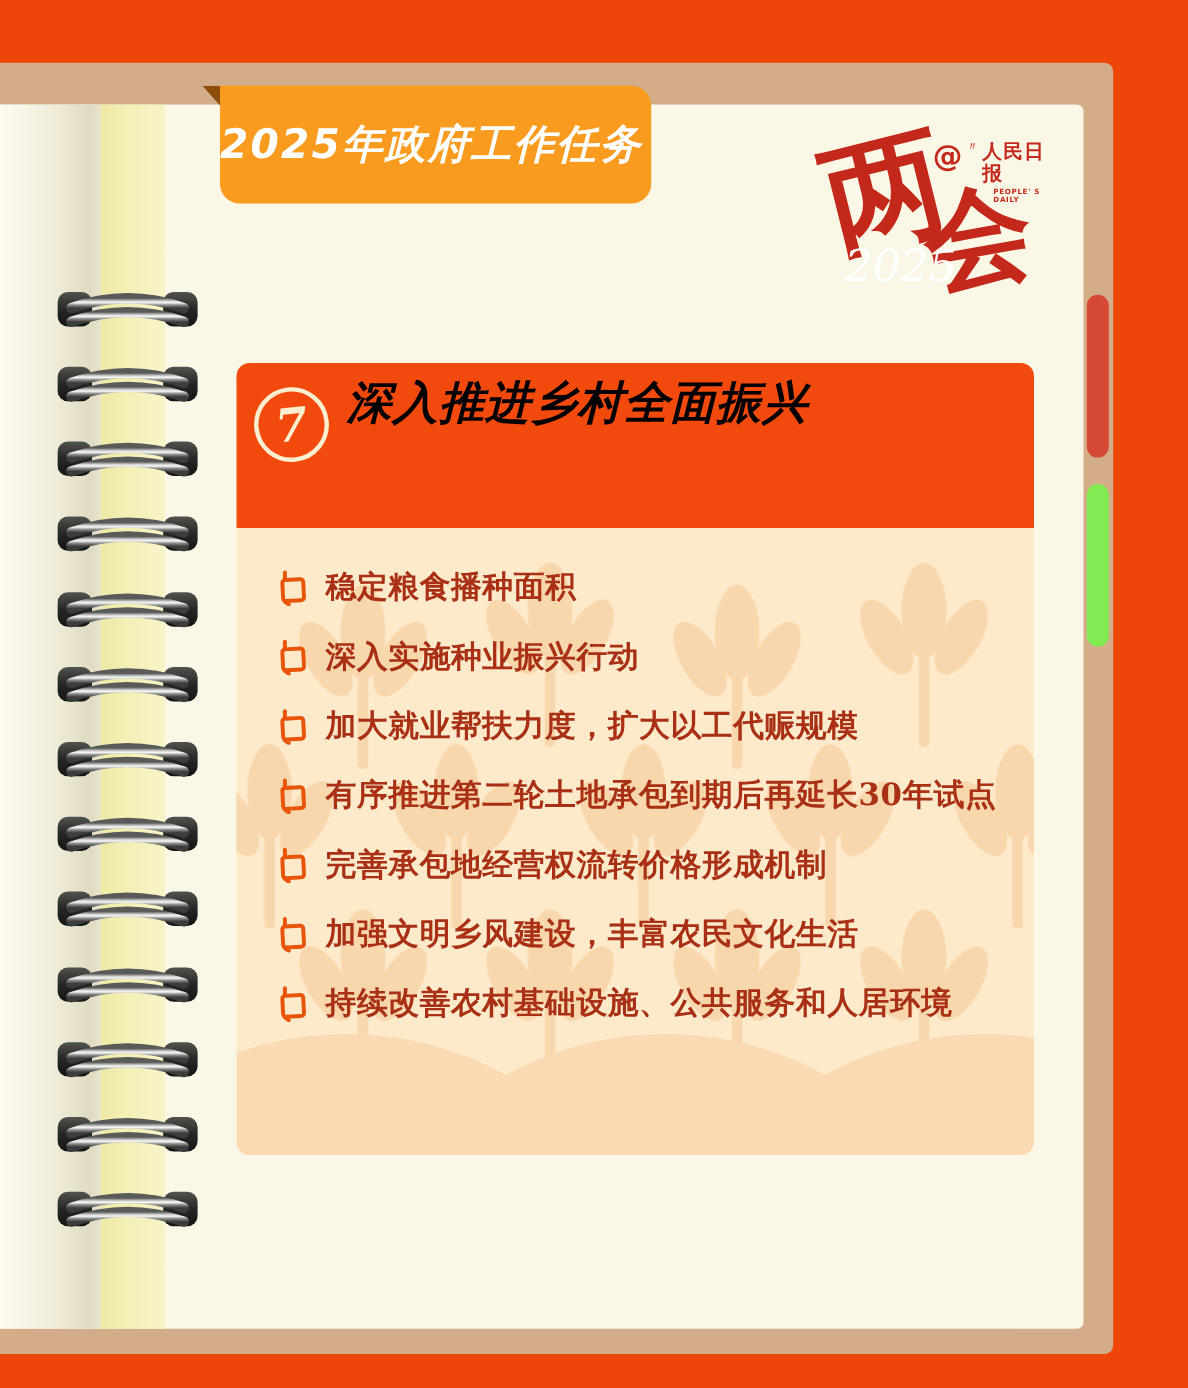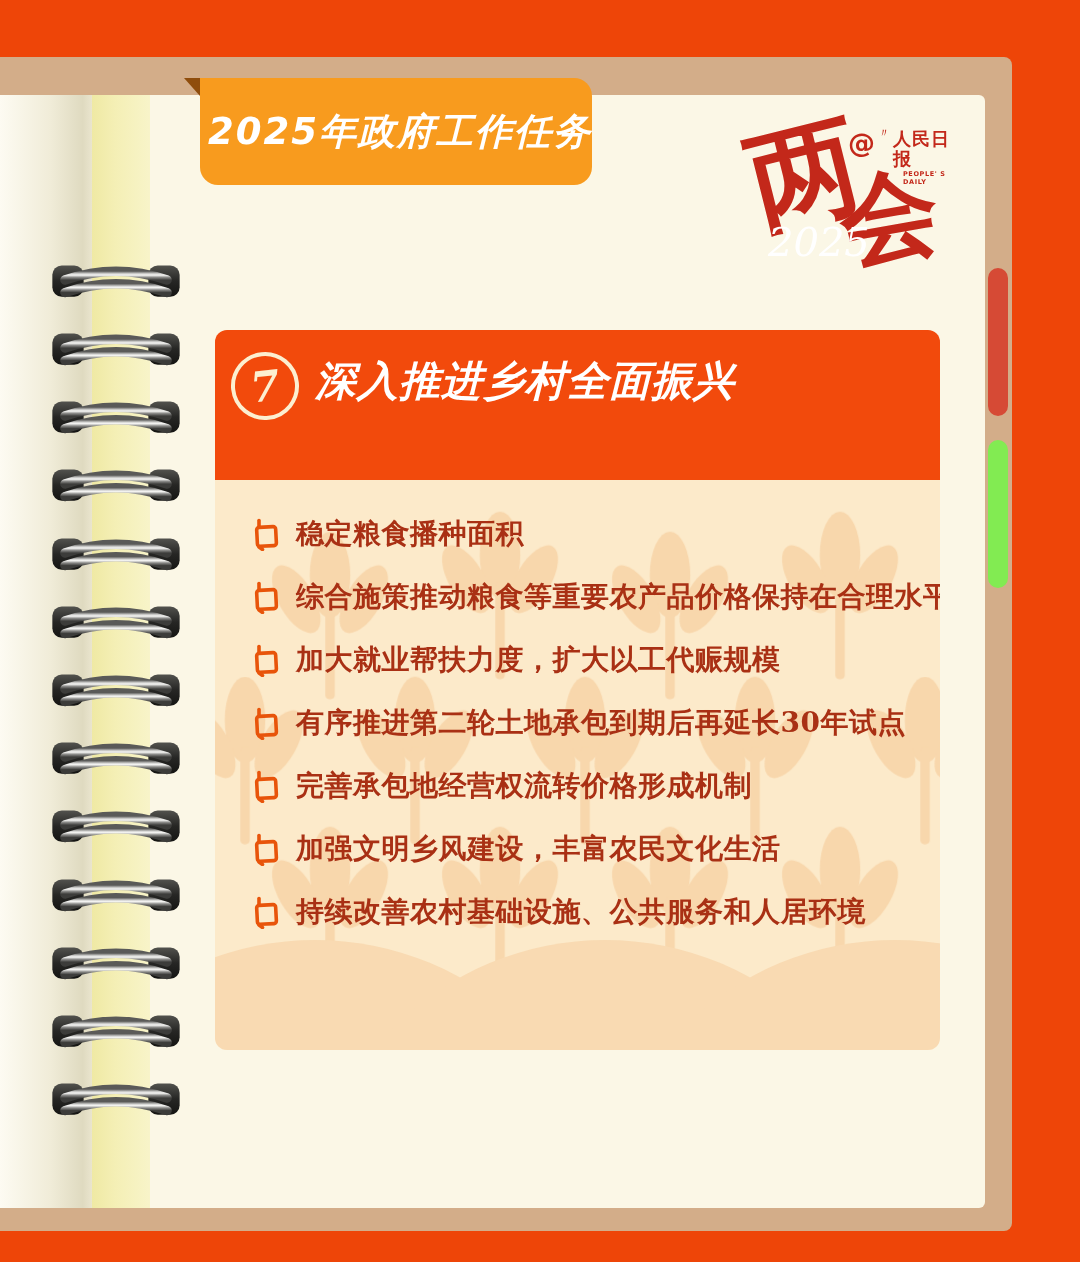--- a/index.html
+++ b/index.html
@@ -23,21 +23,21 @@
            background:linear-gradient(90deg,#FDFBF2 0%,#F0ECD8 55%,#DFDAC0 90%,#EAE5CE 100%); }
   .ribbon { position:absolute; left:92px; top:0; width:58px; height:100%;
            background:linear-gradient(90deg,#EFE9A4 0%,#F4EFB5 40%,#F8F4C9 100%); }
 
   
   .ring { position:absolute; left:52px; width:128px; height:48px; }
 
   
   .badge { position:absolute; left:200px; top:78px; width:392px; height:107px;
            background:#F89B1E; border-radius:0 18px 18px 18px;
-           display:flex; align-items:center; justify-content:flex-end; }
+           display:flex; align-items:center; justify-content:flex-start; }
   .badge-title { color:#FFFFFF; font-size:37px; font-weight:800; font-style:italic; letter-spacing:2px; }
   .badge-fold { position:absolute; left:184px; top:78px; width:16px; height:18px; }
 
   
   .logo { position:absolute; left:750px; top:105px; width:215px; height:170px; }
   .pd-logo { position:absolute; left:98px; top:24px; display:flex; align-items:flex-start; gap:3px; color:#C3281A; }
   .pd-at { font-size:27px; font-weight:800; line-height:1; }
   .pd-mark { font-size:12px; line-height:1; margin-top:-2px; }
   .pd-cn { font-size:18px; font-weight:800; letter-spacing:1px; line-height:1.1; }
   .pd-en { font-size:6.5px; letter-spacing:0.6px; margin-top:1px; font-weight:700;margin-left:10px; }
@@ -52,21 +52,21 @@
                     background:#F24A0C; border-radius:12px 12px 0 0; }
   .circle-num { position:absolute; left:16px; top:22px; width:60px; height:60px;
                 border:4px solid #FCEFD0; border-radius:50%; color:#FCEFD0;
                 font-size:42px; font-style:italic; font-weight:700;
                 display:flex; align-items:center; justify-content:center;
                 transform:rotate(-6deg); font-family:"DejaVu Serif", serif; }
   .headline { position:absolute; left:100px; top:8px; }
   .h-line1 { display:flex; align-items:center; height:72px;
              font-size:41px; font-weight:800; font-style:italic; color:#FCF1D3; letter-spacing:1px; }
   .hl { background:#FFBA2E; color:#A8310F; border-radius:10px; padding:3px 12px 6px; margin-left:10px; }
-  .h-line2 { font-size:41px; font-weight:800; font-style:italic; color:#ffffff; letter-spacing:1px; margin-top:16px; }
+  .h-line2 { font-size:41px; font-weight:800; font-style:italic; color:#000000; letter-spacing:1px; margin-top:1px; }
 
   
   .panel { position:absolute; left:215px; top:480px; width:725px; height:570px;
            background:#FCEACA; border-radius:0 0 12px 12px; overflow:hidden; }
   .wheat { position:absolute; left:0; top:0; }
   .items { position:absolute; left:0; top:22px; width:100%; }
   .item { height:63px; display:flex; align-items:center; padding-left:36px; }
   .cb { width:30px; height:34px; flex:0 0 30px; margin-right:15px; }
   .item-text { font-family:"DejaVu Serif", serif; font-weight:700; font-size:28px;
                color:#A93014; letter-spacing:0.5px; white-space:nowrap; }
@@ -223,21 +223,21 @@
       <div class="item">
         <svg class="cb" viewBox="0 0 30 34">
             <use href="#cbdef"></use>
           </svg>
         <span class="item-text">稳定粮食播种面积</span>
       </div>
       <div class="item">
         <svg class="cb" viewBox="0 0 30 34">
             <use href="#cbdef"></use>
           </svg>
-        <span class="item-text">综合施策推动粮食等重要农产品价格保持在合理水平</span>
+        <span class="item-text">深入实施种业振兴行动</span>
       </div>
       <div class="item">
         <svg class="cb" viewBox="0 0 30 34">
             <use href="#cbdef"></use>
           </svg>
         <span class="item-text">加大就业帮扶力度，扩大以工代赈规模</span>
       </div>
       <div class="item">
         <svg class="cb" viewBox="0 0 30 34">
             <use href="#cbdef"></use>

